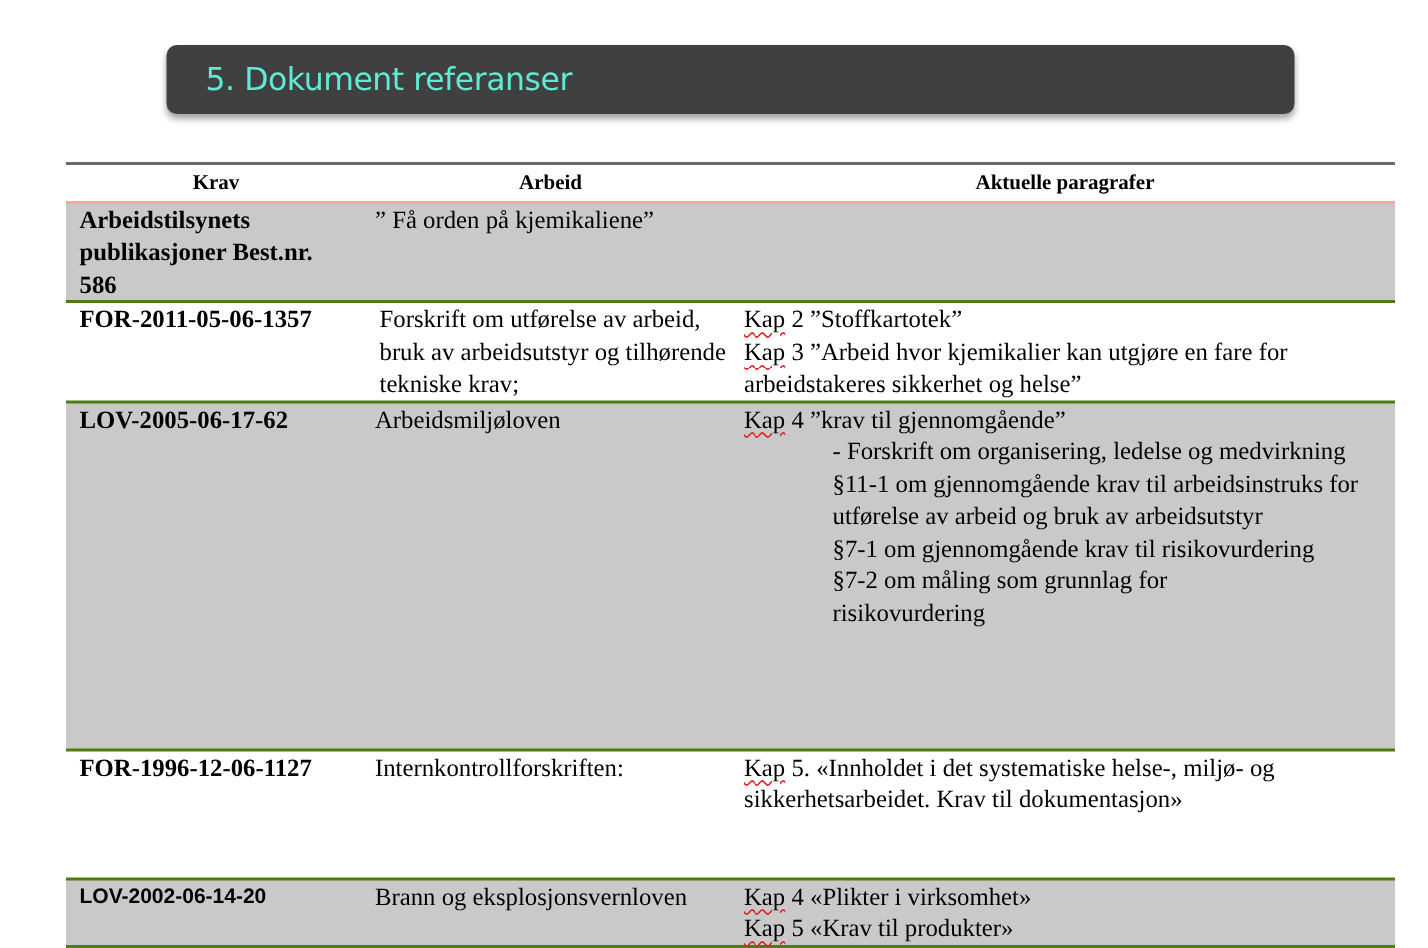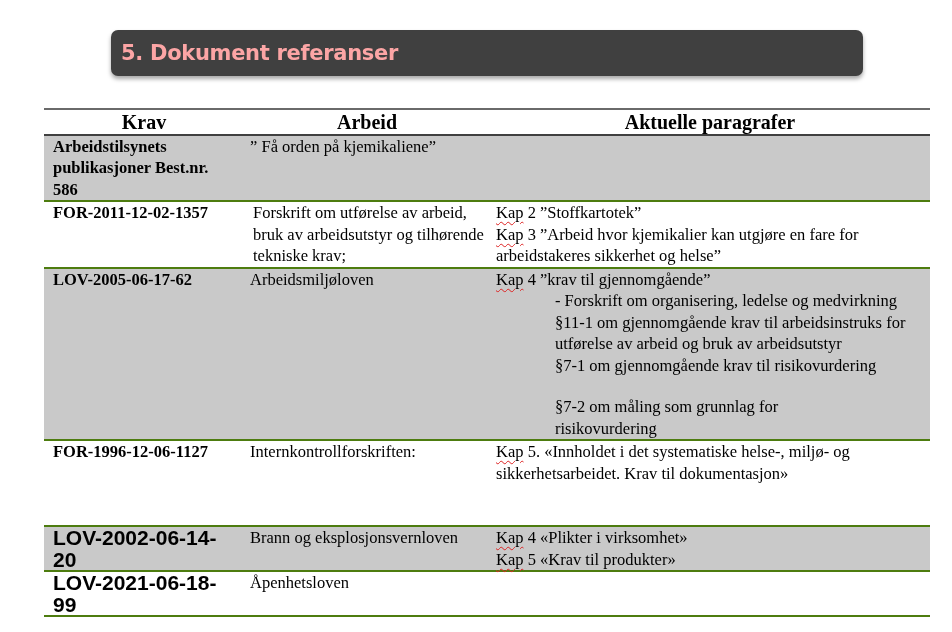--- a/index.html
+++ b/index.html
@@ -9,58 +9,57 @@
       position: relative;
       font-family: "Liberation Serif", serif;
     }
     .title-bar {
       position: absolute;
       left: 111px; top: 30px;
       width: 752px; height: 46px;
       background: #404040;
       border-radius: 7px;
       box-shadow: 0 3px 4px rgba(0,0,0,0.35);
-      color: #fca5a5;
+      color: #5eead4;
       font-family: "DejaVu Sans", sans-serif;
       font-size: 21px;
       line-height: 46px;
-      padding-left: 10px;
+      padding-left: 26px;
       box-sizing: border-box;
       letter-spacing: -0.3px;
-      font-weight: bold;
     }
     table.refs {
       position: absolute;
       left: 44px; top: 108px;
       width: 886px;
       border-collapse: collapse;
       font-size: 16.5px;
       line-height: 21.5px;
       color: #000;
     }
     table.refs th {
       font-weight: bold;
-      font-size: 20px;
+      font-size: 14px;
       text-align: center;
       padding: 2px 4px 0 4px;
       height: 21px;
       border-top: 2px solid #6a6a6a;
-      border-bottom: 2px solid #404040;
+      border-bottom: 2px solid #fca5a5;
     }
     table.refs td {
       vertical-align: top;
       padding: 0 6px;
       border-bottom: 2px solid #4d7c0f;
     }
     tr.shaded td { background: #c9c9c9; }
     col.c1 { width: 200px; }
     col.c2 { width: 246px; }
     col.c3 { width: 440px; }
     .krav { font-weight: bold; padding-left: 9px !important; }
-    .krav.sans { font-family: "Liberation Sans", sans-serif; font-size: 21px; }
+    .krav.sans { font-family: "Liberation Sans", sans-serif; font-size: 14px; }
     .blue { color: #000000; }
     .kap { text-decoration: underline wavy #d22; text-decoration-thickness: 1px; text-underline-offset: 3px; }
     .line { display: block; }
     .indent { display: block; padding-left: 59px; font-family: Liberation Serif, serif; }
   </style>
 </head>
 <body>
 
 <div class="title-bar">5. Dokument referanser</div>
 
@@ -81,41 +80,41 @@
 
     <tr class="shaded" style="height:66px;">
       <td class="krav" style="padding-right:20px;">Arbeidstilsynets publikasjoner Best.nr. 586</td>
       <td>
         <span class="blue">” Få orden på kjemikaliene”</span>
       </td>
       <td></td>
     </tr>
 
     <tr style="height:64px;">
-      <td class="krav">FOR-2011-12-02-1357</td>
+      <td class="krav">FOR-2011-05-06-1357</td>
       <td style="padding-left:9px;">
         <span class="blue">Forskrift om utførelse av arbeid, bruk av arbeidsutstyr og tilhørende tekniske krav</span><span>;</span>
       </td>
       <td>
         <span class="line"><span class="kap">Kap</span><span> 2 ”Stoffkartotek”</span></span>
         <span class="line"><span class="kap">Kap</span><span> 3 ”Arbeid hvor kjemikalier kan utgjøre en fare for arbeidstakeres sikkerhet og helse”</span></span>
       </td>
     </tr>
 
-    <tr class="shaded" style="height:172px;">
+    <tr class="shaded" style="height:232px;">
       <td class="krav">LOV-2005-06-17-62</td>
       <td>
         <span class="blue">Arbeidsmiljøloven</span>
       </td>
       <td>
         <span class="line"><span class="kap">Kap</span><span> 4 ”</span><span class="blue">krav til gjennomgående</span><span>”</span></span>
         <span class="indent">- Forskrift om organisering, ledelse og medvirkning</span>
         <span class="indent">§11-1 om gjennomgående krav til arbeidsinstruks for utførelse av arbeid og bruk av arbeidsutstyr</span>
         <span class="indent">§7-1 om gjennomgående krav til risikovurdering</span>
-        <span class="indent" style="padding-right:40px;margin-top:20px;">§7-2 om måling som grunnlag for risikovurdering</span>
+        <span class="indent" style="padding-right:40px;">§7-2 om måling som grunnlag for risikovurdering</span>
       </td>
     </tr>
 
     <tr style="height:86px;">
       <td class="krav">FOR-1996-12-06-1127</td>
       <td>
         <span class="blue">Internkontrollforskriften</span><span>:</span>
       </td>
       <td>
         <span class="line"><span class="kap">Kap</span><span> 5. </span><span class="blue">«Innholdet i det systematiske helse-, miljø- og sikkerhetsarbeidet. Krav til dokumentasjon»</span></span>

